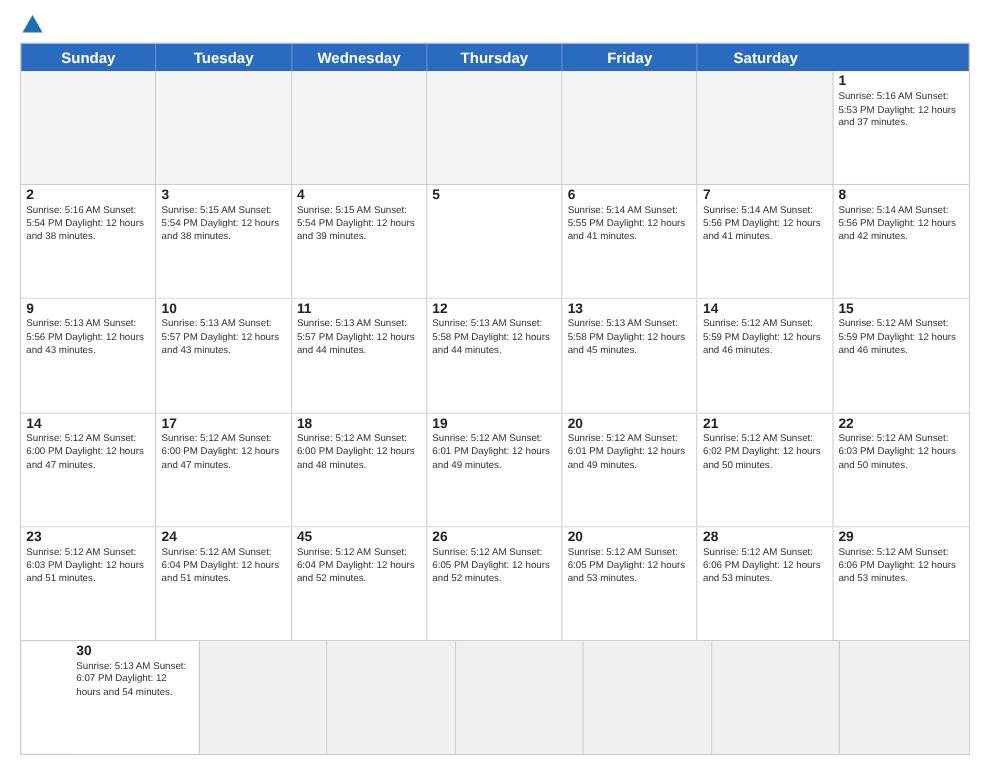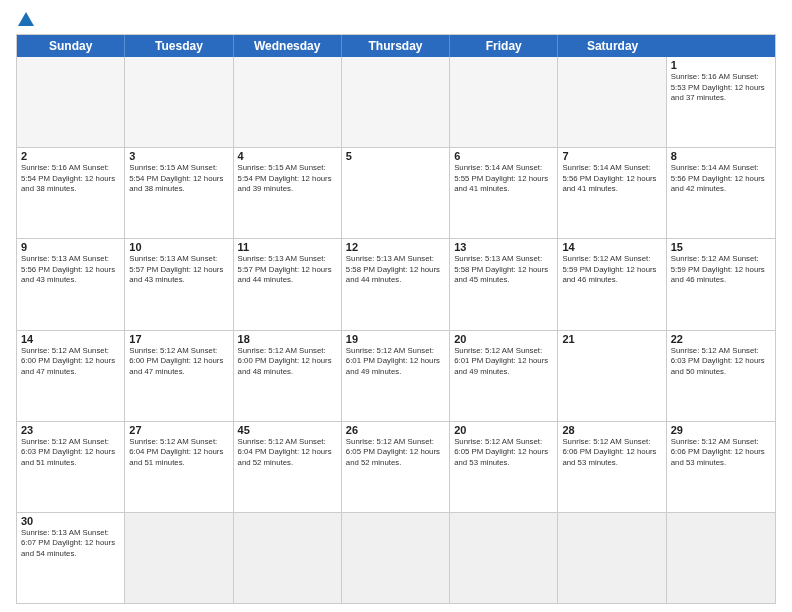--- a/index.html
+++ b/index.html
@@ -88,21 +88,21 @@
       flex: 1;
       display: flex;
       flex-direction: column;
     }
     .cal-row {
       display: grid;
       grid-template-columns: repeat(7, 1fr);
       flex: 1;
       border-bottom: 1px solid #ccc;
     }
-    .cal-row:last-child { border-bottom: none; }
+    .cal-row:last-child { border-bottom: none; margin-left: 40px; }
     .cal-cell {
       border-right: 1px solid #ccc;
       padding: 2px 4px;
       font-size: 8.5px;
       color: #333;
       vertical-align: top;
       overflow: hidden;
       background: #fff;
       min-height: 0;
     }
@@ -280,37 +280,40 @@
 Daylight: 12 hours and 49 minutes.</div>
           </div>
           <div class="cal-cell">
             <span class="day-number">20</span>
             <div class="day-info">Sunrise: 5:12 AM
 Sunset: 6:01 PM
 Daylight: 12 hours and 49 minutes.</div>
           </div>
           <div class="cal-cell">
             <span class="day-number">21</span>
+            <div class="day-info">Sunrise: 5:12 AM
+Sunset: 6:02 PM
+Daylight: 12 hours and 50 minutes.</div>
           </div>
           <div class="cal-cell">
             <span class="day-number">22</span>
             <div class="day-info">Sunrise: 5:12 AM
 Sunset: 6:03 PM
 Daylight: 12 hours and 50 minutes.</div>
           </div>
         </div>
         <div class="cal-row">
           <div class="cal-cell">
             <span class="day-number">23</span>
             <div class="day-info">Sunrise: 5:12 AM
 Sunset: 6:03 PM
 Daylight: 12 hours and 51 minutes.</div>
           </div>
           <div class="cal-cell">
-            <span class="day-number">27</span>
+            <span class="day-number">24</span>
             <div class="day-info">Sunrise: 5:12 AM
 Sunset: 6:04 PM
 Daylight: 12 hours and 51 minutes.</div>
           </div>
           <div class="cal-cell">
             <span class="day-number">45</span>
             <div class="day-info">Sunrise: 5:12 AM
 Sunset: 6:04 PM
 Daylight: 12 hours and 52 minutes.</div>
           </div>

